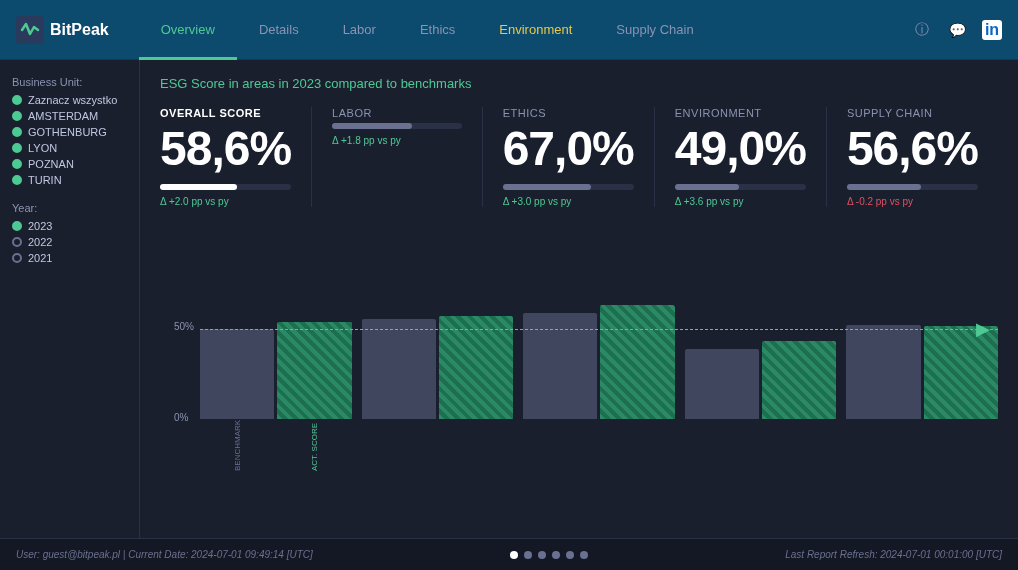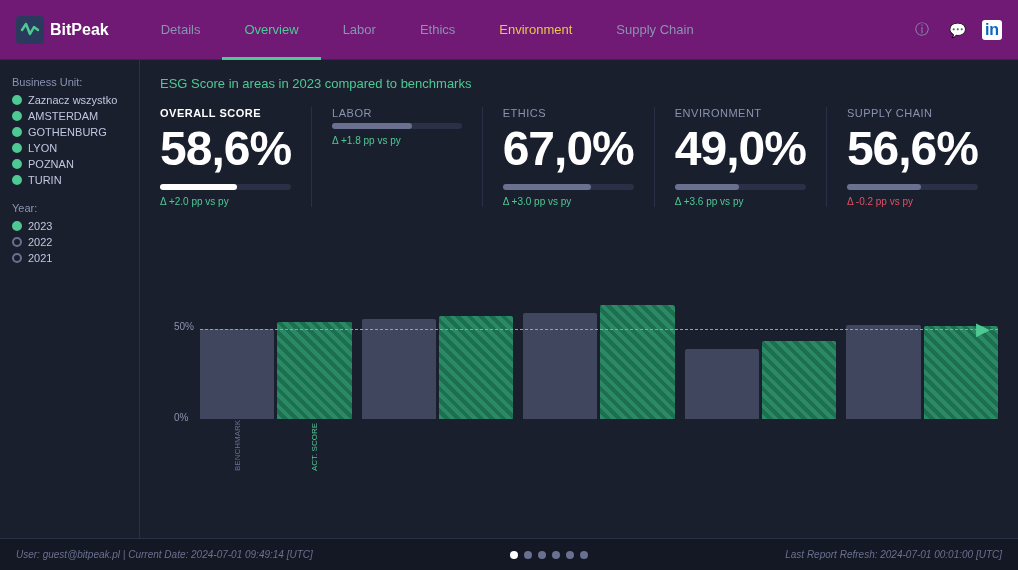--- a/index.html
+++ b/index.html
@@ -8,21 +8,21 @@
       color: #fff;
       font-family: 'Segoe UI', Arial, sans-serif;
       width: 1018px;
       height: 570px;
       overflow: hidden;
       position: relative;
     }
 
     
     .header {
-      background: #701a75;
+      background: #0c4a6e;
       display: flex;
       align-items: center;
       height: 60px;
       padding: 0 16px;
       border-bottom: 1px solid #2a3045;
     }
     .logo {
       display: flex;
       align-items: center;
       gap: 6px;
@@ -326,22 +326,22 @@
 
 <div class="header">
   <div class="logo">
     <svg class="logo-icon" viewBox="0 0 28 28" fill="none">
       <rect width="28" height="28" rx="4" fill="#2a3a5c"></rect>
       <path d="M6 14 L10 8 L14 18 L18 11 L22 14" stroke="#4ec994" stroke-width="2.5" fill="none" stroke-linecap="round" stroke-linejoin="round"></path>
     </svg>
     <span class="logo-text">BitPeak</span>
   </div>
   <nav class="nav">
+    <div class="nav-item active">Overview</div>
     <div class="nav-item">Details</div>
-    <div class="nav-item active">Overview</div>
     <div class="nav-item">Labor</div>
     <div class="nav-item">Ethics</div>
     <div class="nav-item environment">Environment</div>
     <div class="nav-item">Supply Chain</div>
   </nav>
   <div class="header-icons">
     <div class="header-icon">ⓘ</div>
     <div class="header-icon">💬</div>
     <div class="header-icon" style="color:#0a66c2; font-size:16px; font-weight:700; background:#fff; border-radius:3px; width:20px; height:20px;">in</div>
   </div>

